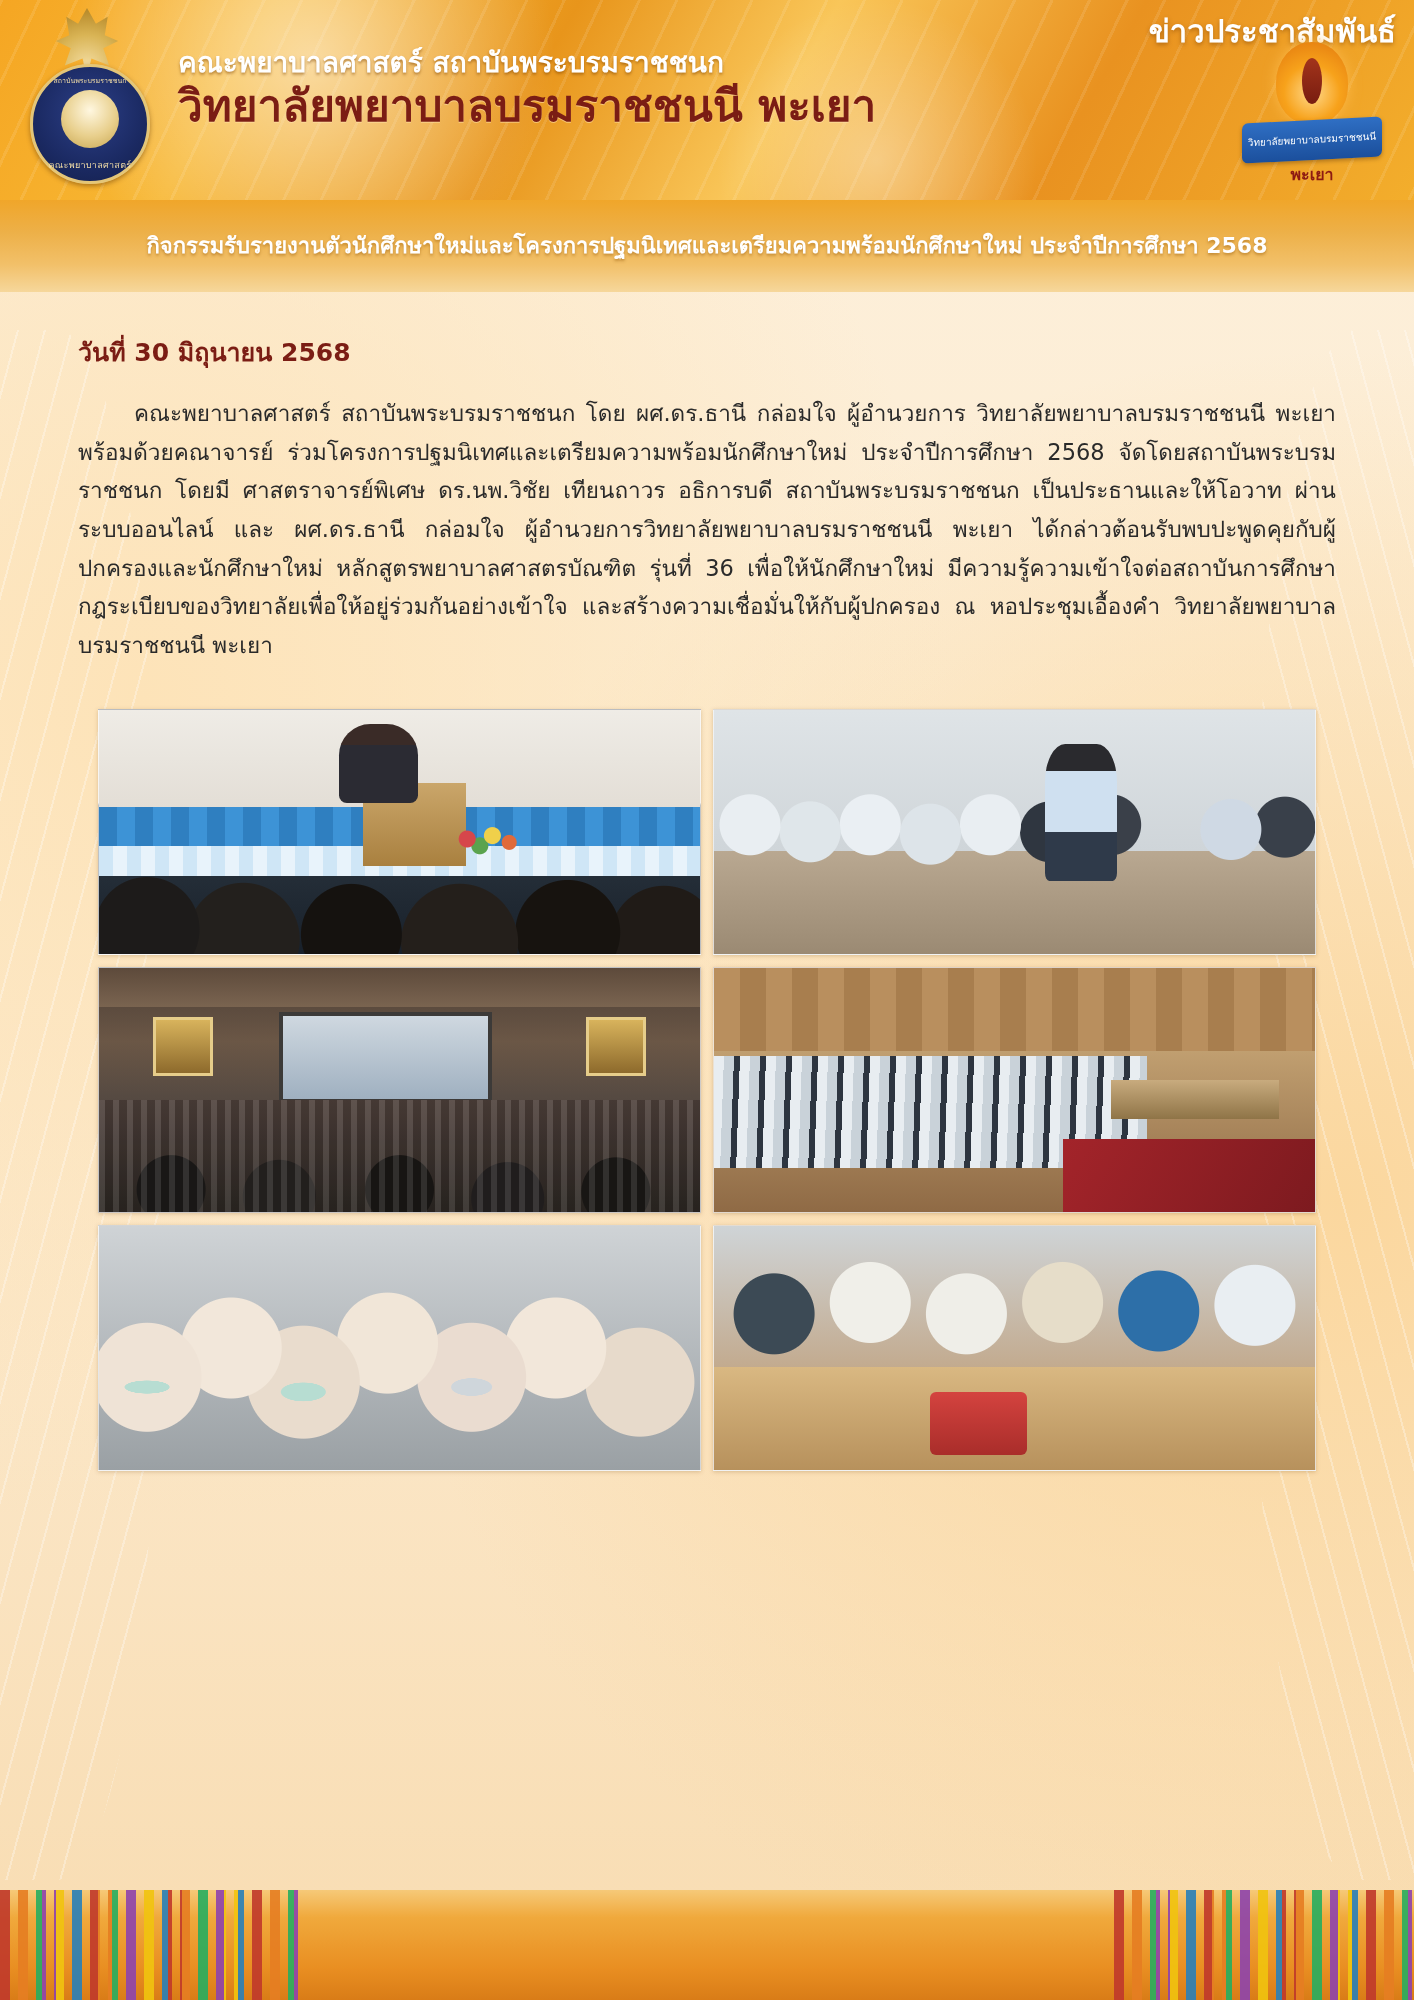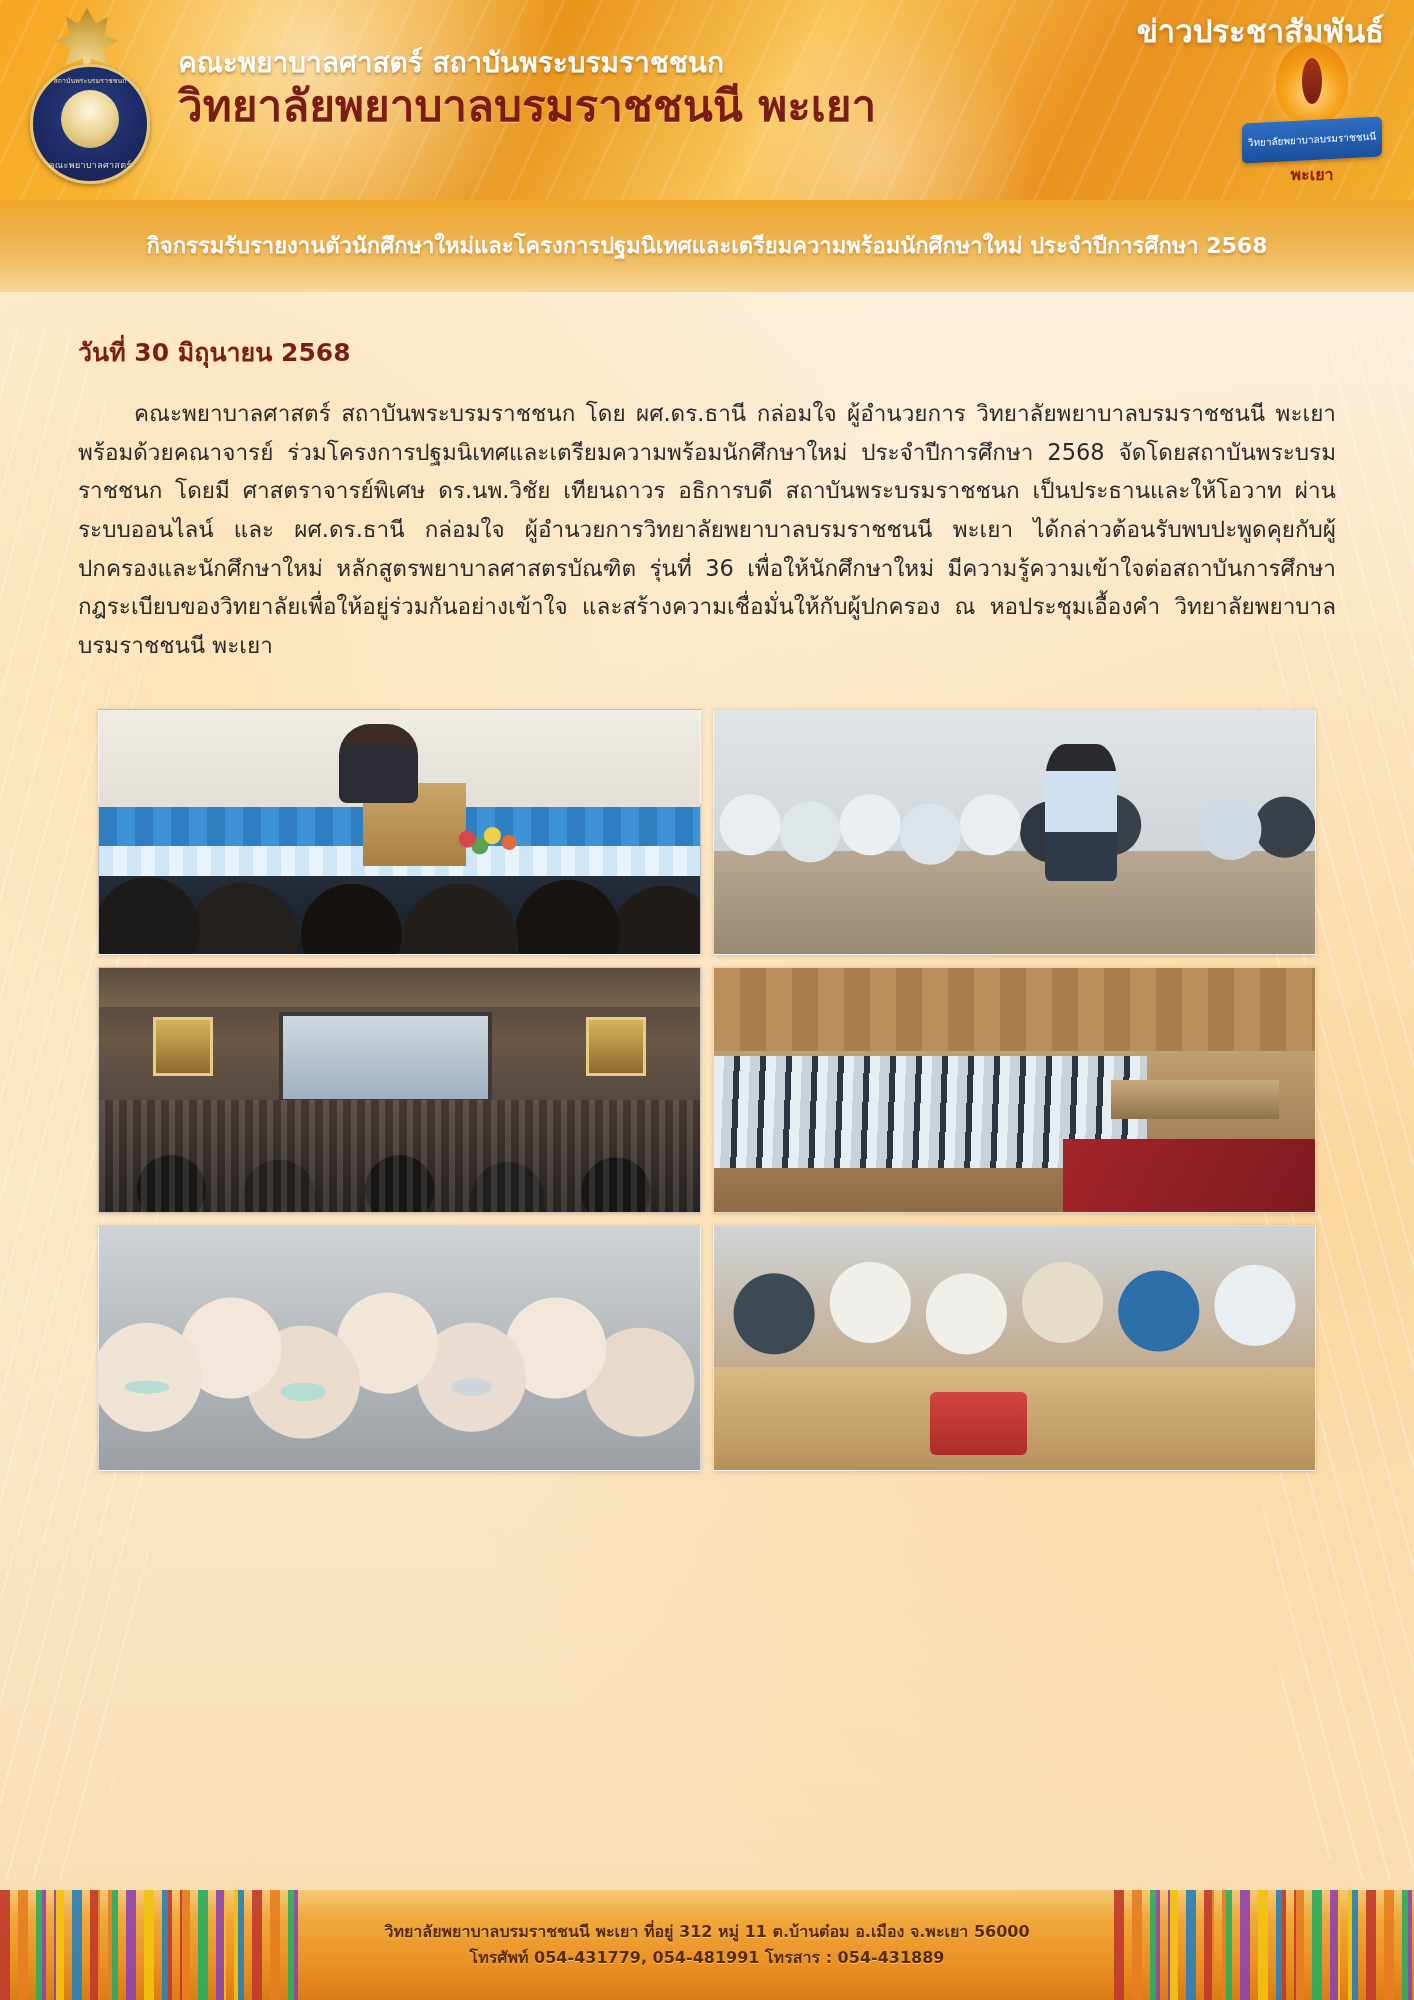--- a/index.html
+++ b/index.html
@@ -50,21 +50,21 @@
   .header:after{
     content:"";
     position:absolute; inset:0;
     background:
       repeating-linear-gradient(115deg, rgba(255,255,255,.10) 0 3px, rgba(255,255,255,0) 3px 34px);
     pointer-events:none;
   }
   .news-tag {
     position: absolute;
     top: 6px;
-    right: 30px;
+    right: 18px;
     font-size: 31px;
     font-weight: 700;
     color: #ffffff;
     text-shadow: 0 2px 4px rgba(120,60,0,.5);
     z-index: 5;
   }
   .emblem {
     position: absolute;
     left: 22px;
     top: 8px;
@@ -466,19 +466,15 @@
     <div class="photo p6">
       <div class="people"></div>
       <div class="tables"></div>
       <div class="chair"></div>
     </div>
   </div>
 
   <div class="footer">
     <div class="pattern l"></div>
     <div class="pattern r"></div>
-    <div class="addr">
-      <div>วิทยาลัยพยาบาลบรมราชชนนี พะเยา ที่อยู่ 312 หมู่ 11 ต.บ้านต๋อม อ.เมือง จ.พะเยา 56000</div>
-      <div>โทรศัพท์ 054-431779, 054-481991 โทรสาร : 054-431889</div>
-    </div>
   </div>
 
 </div>
 
 </body></html>

